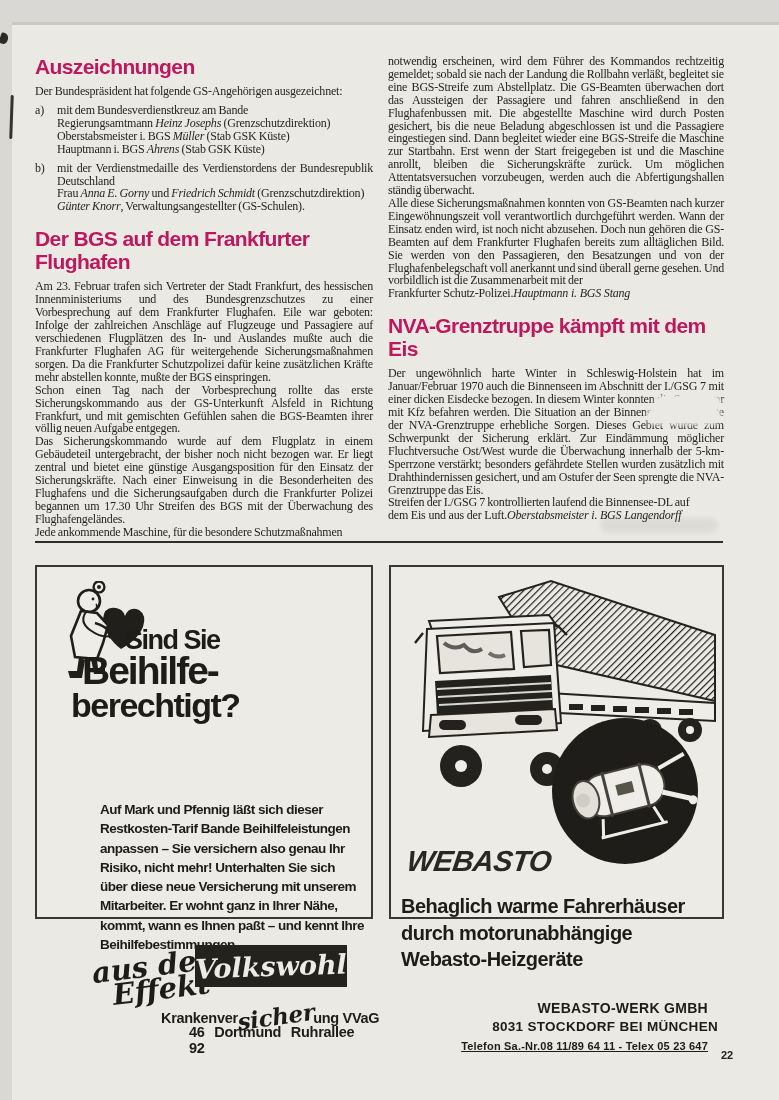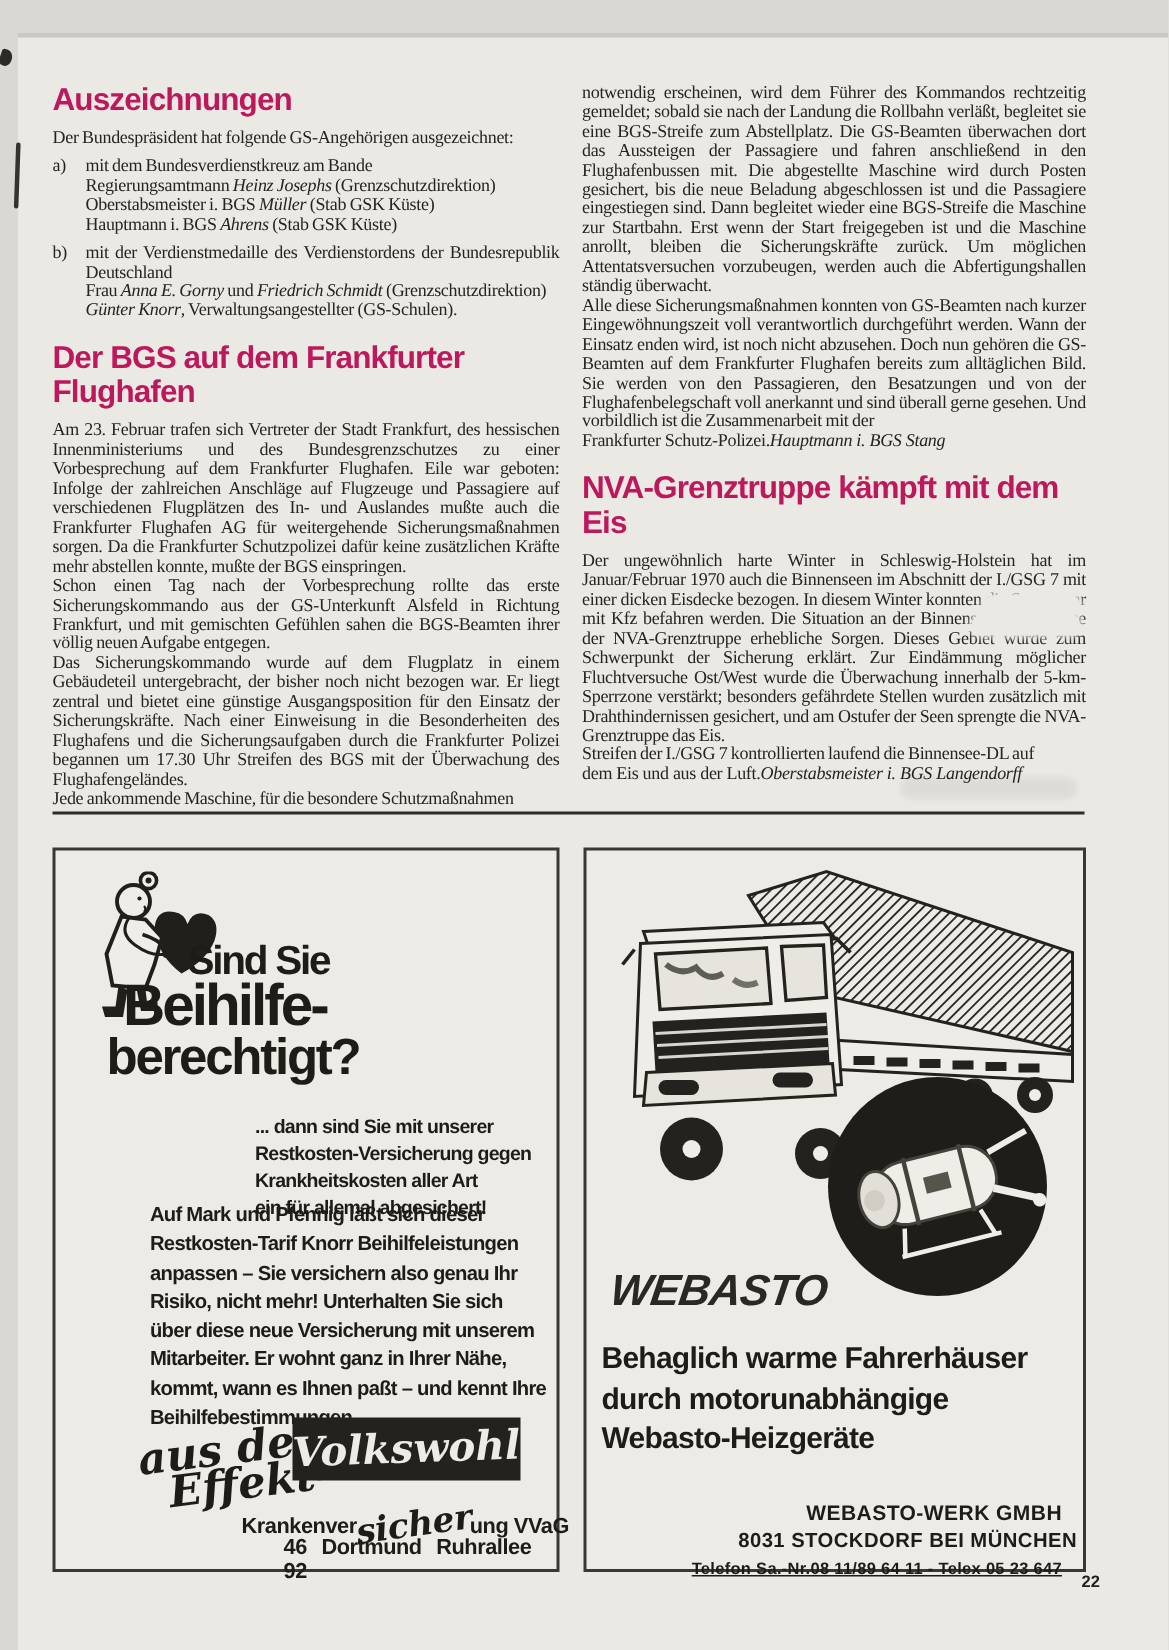--- a/index.html
+++ b/index.html
@@ -23,21 +23,21 @@
   .list-label{position:absolute;left:0;top:0;}
   .sigline{display:flex;justify-content:flex-start;font-size:12px;line-height:12.9px;letter-spacing:-0.2px;}
   .sig{font-style:italic;white-space:nowrap;}
   .mt{margin-top:14px;}
   .smudge{position:absolute;background:#ebe9e4;border-radius:7px;box-shadow:0 0 4px 2px #ebe9e4;}
 
   
   .rule{position:absolute;left:35px;top:541px;width:688px;height:2px;background:#2e2d29;}
 
   
-  .adbox{position:absolute;top:565px;height:483px;border:2px solid #3a3832;background:#ecebe5;box-sizing:border-box;color:#1e1c17;}
+  .adbox{position:absolute;top:565px;height:354px;border:2px solid #3a3832;background:#ecebe5;box-sizing:border-box;color:#1e1c17;}
   #ad-left{left:35px;width:338px;}
   #ad-right{left:389px;width:335px;}
   .adsans{font-family:"Liberation Sans",sans-serif;font-weight:bold;}
 
   
   .doc-illu{position:absolute;left:14px;top:14px;width:96px;height:102px;}
   .vw-h1{position:absolute;left:88px;top:60px;font-size:27px;letter-spacing:-1.5px;line-height:1;}
   .vw-h2{position:absolute;left:45px;top:84px;font-size:39px;letter-spacing:-2px;line-height:1;}
   .vw-h3{position:absolute;left:34px;top:121px;font-size:34px;letter-spacing:-1.5px;line-height:1;}
   .vw-sub{position:absolute;left:133px;top:175px;font-size:13px;letter-spacing:-0.5px;line-height:18px;}
@@ -131,29 +131,23 @@
       <path d="M30,30 L46,32 L57,44 L52,62 L46,78 L24,76 L20,55 Z" fill="#efede8" stroke="#211f1b" stroke-width="2.6"></path>
       <path d="M44,42 Q54,45 59,51" stroke="#211f1b" stroke-width="2.6" fill="none"></path>
       <path d="M35,31 Q28,41 39,49 Q50,57 59,55" stroke="#211f1b" stroke-width="2" fill="none"></path>
       <circle cx="60" cy="55" r="2.6" fill="#211f1b"></circle>
       <path d="M28,76 L26,90 L17,90 L19,97 L31,97 L34,79 Z" fill="#211f1b"></path>
       <path d="M40,78 L43,93 L54,93 L54,87 L47,87 L46,79 Z" fill="#211f1b"></path>
     </svg>
     <div class="adsans vw-h1">Sind Sie</div>
     <div class="adsans vw-h2">Beihilfe-</div>
     <div class="adsans vw-h3">berechtigt?</div>
-    <div class="adsans vw-sub">
-      <div>... dann sind Sie mit unserer</div>
-      <div>Restkosten-Versicherung gegen</div>
-      <div>Krankheitskosten aller Art</div>
-      <div>ein für allemal abgesichert!</div>
-    </div>
     <div class="adsans vw-body">
       <div>Auf Mark und Pfennig läßt sich dieser</div>
-      <div>Restkosten-Tarif Knorr Beihilfeleistungen</div>
+      <div>Restkosten-Tarif Bande Beihilfeleistungen</div>
       <div>anpassen – Sie versichern also genau Ihr</div>
       <div>Risiko, nicht mehr! Unterhalten Sie sich</div>
       <div>über diese neue Versicherung mit unserem</div>
       <div>Mitarbeiter. Er wohnt ganz in Ihrer Nähe,</div>
       <div>kommt, wann es Ihnen paßt – und kennt Ihre</div>
       <div>Beihilfebestimmungen</div>
     </div>
     <div class="script vw-script">
       <div>aus dem</div>
       <div>Effekt-</div>

